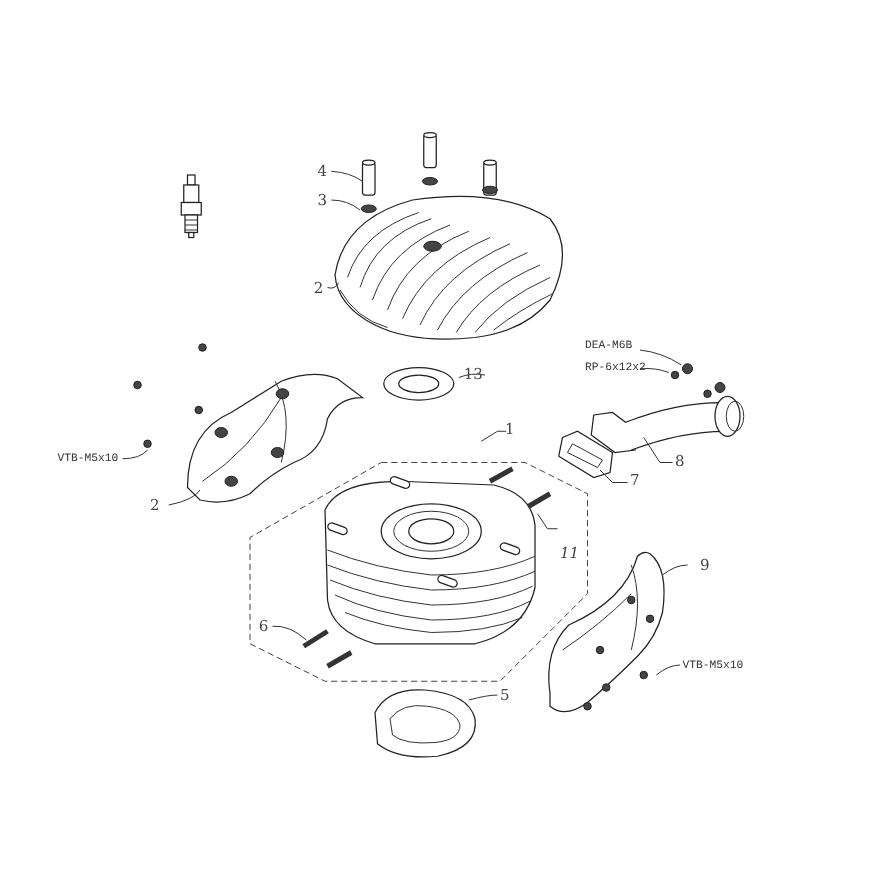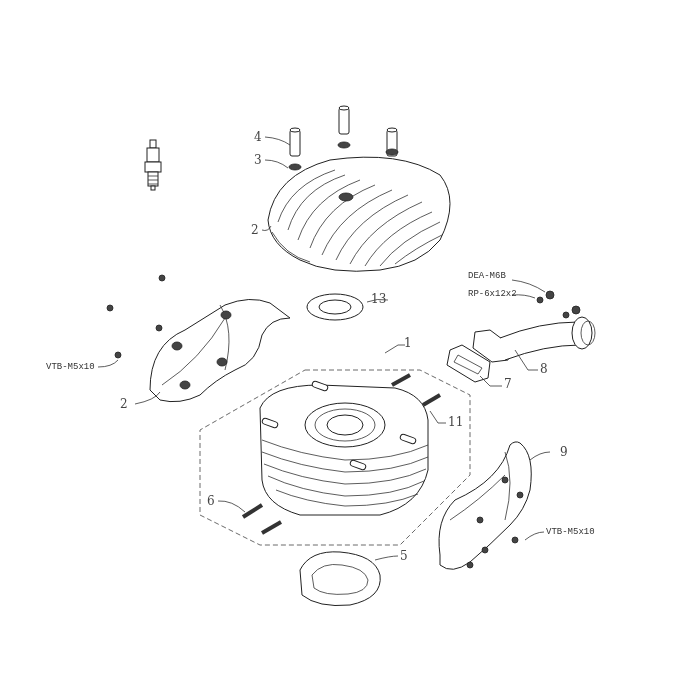--- a/index.html
+++ b/index.html
@@ -165,21 +165,21 @@
 </svg>
 
   <span class="label-num" style="left:251px;top:224px;">2</span>
   <span class="label-num" style="left:254px;top:154px;">3</span>
   <span class="label-num" style="left:254px;top:131px;">4</span>
   <span class="label-num" style="left:404px;top:337px;">1</span>
   <span class="label-num" style="left:371px;top:293px;text-align:center;">13</span>
   <span class="label-num" style="left:120px;top:398px;">2</span>
   <span class="label-num" style="left:207px;top:495px;">6</span>
   <span class="label-num" style="left:400px;top:550px;">5</span>
-  <span class="label-num" style="left:448px;top:416px;">11</span>
+  <span class="label-num" style="left:448px;top:436px;font-style:italic;">11</span>
   <span class="label-num" style="left:504px;top:378px;">7</span>
   <span class="label-num" style="left:540px;top:363px;">8</span>
   <span class="label-num" style="left:560px;top:446px;">9</span>
 
   <span class="label-code" style="left:468px;top:272px;">DEA-M6B</span>
   <span class="label-code" style="left:468px;top:290px;text-align:center;">RP-6x12x2</span>
   <span class="label-code" style="left:46px;top:363px;">VTB-M5x10</span>
   <span class="label-code" style="left:546px;top:528px;">VTB-M5x10</span>
 </div>
 

